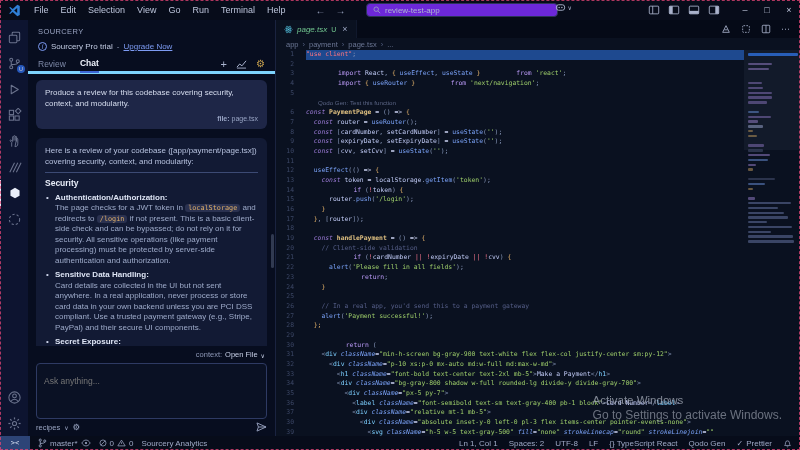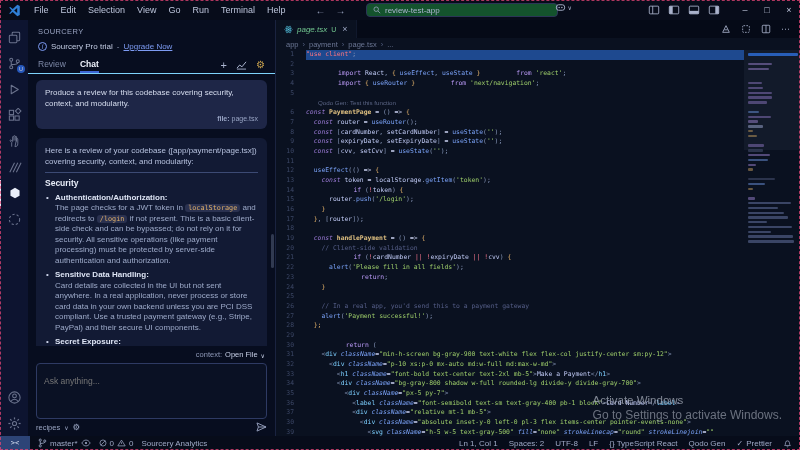--- a/index.html
+++ b/index.html
@@ -10,21 +10,21 @@
     color:#c4cde4; -webkit-font-smoothing:antialiased;
   }
   .capture-border { position:absolute; inset:0; border:1px dashed rgba(231,70,120,.75); z-index:99; pointer-events:none; }
 
   
   .titlebar { position:absolute; top:0; left:0; right:0; height:20px; background:#070c1a; display:flex; align-items:center; z-index:10; }
   .vscode-logo { width:13px; height:13px; margin:0 7px 0 8px; flex:none; }
   .menus { display:flex; }
   .menu-item { font-size:9px; color:#bcc4da; padding:0 6px; line-height:20px; cursor:default; }
   .nav-arrows { display:flex; gap:10px; margin-left:24px; color:#9aa4c0; font-size:10px; }
-  .searchbox { position:absolute; left:366px; top:3px; width:192px; height:14px; background:#14532d; border:1px solid #2b3557; border-radius:4px;
+  .searchbox { position:absolute; left:366px; top:3px; width:192px; height:14px; background:#6d28d9; border:1px solid #2b3557; border-radius:4px;
     display:flex; align-items:center; font-size:8px; color:#aeb7d2; padding:0 6px; gap:4px; }
   .tb-right { position:absolute; right:0; top:0; height:20px; display:flex; align-items:center; }
   .copilot { position:absolute; right:228px; top:2px; display:flex; align-items:center; gap:2px; color:#aab3cc; }
   .layout-icons { display:flex; gap:8px; margin-right:14px; }
   .win-controls { display:flex; }
   .win-btn { width:22px; text-align:center; font-size:9px; line-height:20px; color:#b9c1d6; }
 
   
   .main { position:absolute; top:20px; left:0; right:0; bottom:14px; display:flex; }
 
@@ -35,21 +35,21 @@
   .ab-badge { position:absolute; right:3px; bottom:3px; width:8px; height:8px; border-radius:50%; background:#2f6fed; color:#fff; font-size:5.5px; line-height:8px; text-align:center; }
   .ab-spacer { flex:1; }
 
   
   .sidebar { width:248px; background:#070d1f; flex:none; position:relative; border-right:1px solid #1a2340; display:flex; flex-direction:column; }
   .sb-title { font-size:7.5px; letter-spacing:.4px; color:#9aa4c2; padding:7px 10px 4px; }
   .sb-trial { display:flex; align-items:center; gap:4px; font-size:8px; padding:2px 10px 5px; color:#c2cbe2; }
   .info-dot { width:9px; height:9px; border-radius:50%; border:1px solid #7d9bf3; color:#7d9bf3; font-size:6.5px; line-height:8px; text-align:center; font-style:italic; flex:none; }
   .upgrade-link { color:#7d9bf3; text-decoration:underline; }
   .sb-sep { color:#8a93af; }
-  .sb-tabs { display:flex; padding:0 10px; height:18px; border-bottom:1px solid #7dd3fc; }
+  .sb-tabs { display:flex; align-items:center; padding:0 10px; height:18px; border-bottom:3px solid #7dd3fc; }
   .sb-tab { font-size:8.5px; margin-right:14px; color:#7e89a8; padding:3px 0; }
   .sb-tab.active { color:#eef2fb; font-weight:bold; border-bottom:2px solid #3e66d4; }
   .sb-tab-actions { margin-left:auto; display:flex; align-items:center; gap:9px; }
   .plus-ic { font-size:11px; color:#aab4cf; line-height:10px; }
   .gear-ic { color:#c9a24e; font-size:10px; line-height:10px; }
 
   .chat-scroll { position:relative; flex:1; overflow:hidden; padding:6px 8px 0; }
   .user-msg { background:#1e2647; border-radius:6px; padding:7px 9px 5px; font-size:8px; line-height:11px; color:#d6ddef; }
   .msg-file { text-align:right; font-size:7px; color:#98a4c4; margin-top:4px; }
   .msg-file b { font-weight:bold; }

